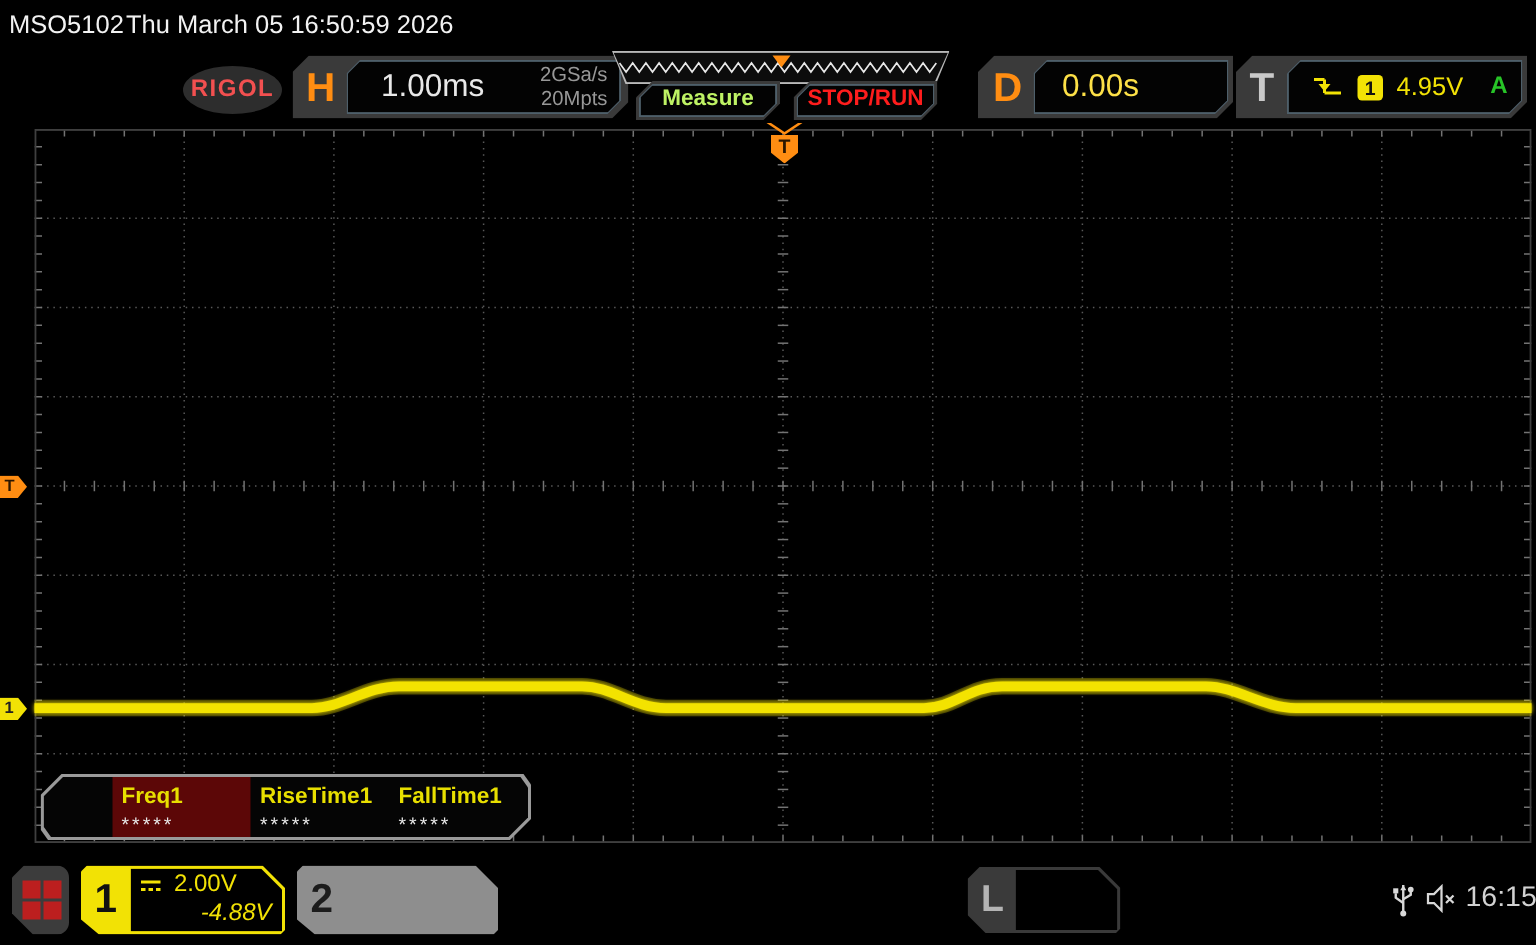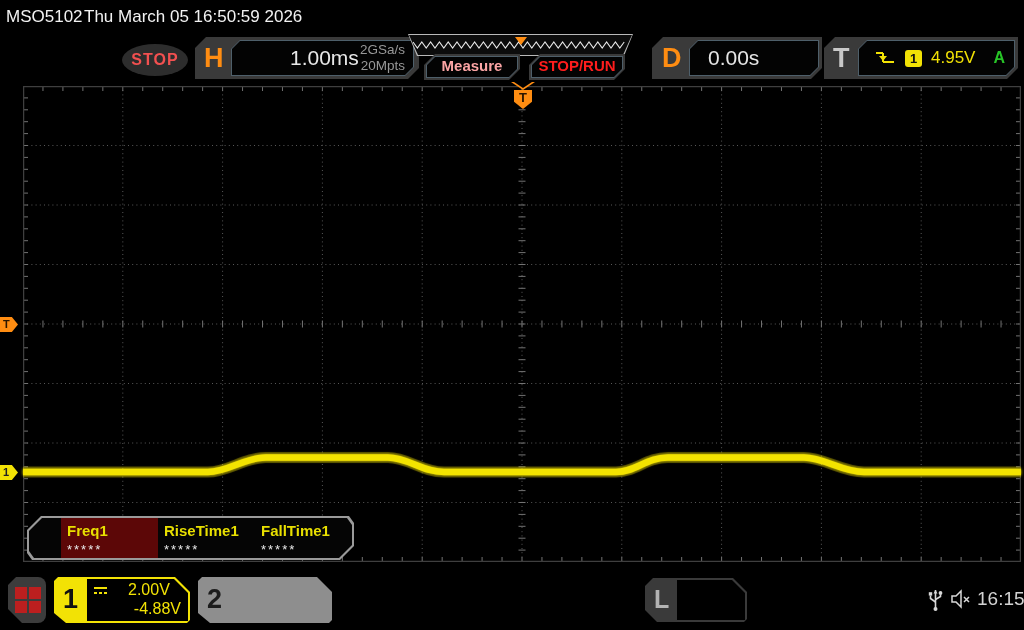--- a/index.html
+++ b/index.html
@@ -20,42 +20,42 @@
 
   .tab{background:#3a3a3a;clip-path:polygon(11px 0,100% 0,100% calc(100% - 11px),calc(100% - 11px) 100%,0 100%,0 11px);}
   .tab-letter{position:absolute;top:5px;font-size:27px;font-weight:bold;line-height:1.2;}
   .cbox{position:absolute;background:#4e5f6a;clip-path:polygon(9px 0,100% 0,100% calc(100% - 9px),calc(100% - 9px) 100%,0 100%,0 9px);}
   .cbox-in{position:absolute;left:1px;top:1px;right:1px;bottom:1px;background:#030303;
            clip-path:polygon(8px 0,100% 0,100% calc(100% - 8px),calc(100% - 8px) 100%,0 100%,0 8px);}
 
   #h-group{left:195px;top:37px;width:224px;height:42px;}
   #h-group .tab-letter{left:9px;color:#ff8d12;}
   #h-box{left:36px;top:3px;width:183px;height:36px;}
-  #h-timebase{position:absolute;left:23px;top:6px;font-size:21px;color:#e8e8e8;margin-left:36px;}
+  #h-timebase{position:absolute;left:23px;top:6px;font-size:21px;color:#e8e8e8;}
   #h-rates{position:absolute;right:9px;top:2px;text-align:right;font-size:13.5px;color:#989898;line-height:1.18;}
 
   #preview-strip{left:408px;top:34px;width:225px;height:22px;background:#b9b9b9;
                  clip-path:polygon(0 0,100% 0,calc(100% - 9px) 100%,9px 100%);}
   #preview-in{position:absolute;left:1px;top:1px;right:1px;bottom:1px;background:#0c0c0c;
               clip-path:polygon(0 0,100% 0,calc(100% - 9px) 100%,9px 100%);}
   #preview-tri{position:absolute;left:50%;top:3px;margin-left:-6px;width:0;height:0;
                border-left:6px solid transparent;border-right:6px solid transparent;border-top:8px solid #ff8d12;}
 
   .hbtn{width:96px;height:26px;}
   .hbtn .cbox{left:2px;top:2px;right:2px;bottom:2px;width:92px;height:22px;}
   .hbtn-label{position:absolute;left:0;right:0;top:3px;text-align:center;font-size:15px;font-weight:bold;z-index:2;}
   #measure-btn{left:424px;top:54px;}
-  #measure-btn .hbtn-label{color:#fca5a5;}
+  #measure-btn .hbtn-label{color:#bef264;}
   #stoprun-btn{left:529px;top:54px;}
   #stoprun-btn .hbtn-label{color:#ff1d1d;}
 
   #d-group{left:652px;top:37px;width:170px;height:42px;}
   #d-group .tab-letter{left:10px;color:#ff8d12;}
   #d-box{left:37px;top:3px;width:130px;height:36px;}
-  #d-value{position:absolute;left:19px;top:6px;font-size:21px;color:#e5e5e5;text-align:center;}
+  #d-value{position:absolute;left:19px;top:6px;font-size:21px;color:#fde047;text-align:center;}
 
   #t-group{left:824px;top:37px;width:194px;height:42px;}
   #t-group .tab-letter{left:9px;color:#c9c9c9;}
   #t-box{left:34px;top:3px;width:157px;height:36px;}
   #t-content{position:absolute;left:0;top:0;right:0;bottom:0;display:flex;align-items:center;padding:0 10px 0 16px;gap:9px;}
   #t-badge{width:17px;height:17px;background:#f2e205;border-radius:3px;color:#111;font-size:13px;font-weight:bold;
            text-align:center;line-height:17px;}
   #t-level{color:#f2e205;font-size:17px;}
   #t-mode{margin-left:auto;color:#27c427;font-size:16px;font-weight:bold;}
 
@@ -74,39 +74,39 @@
   .side-marker{left:0;width:18px;height:15px;font-size:11px;font-weight:bold;line-height:15px;text-align:left;
         padding-left:3px;box-sizing:border-box;clip-path:polygon(0 0,66% 0,100% 50%,66% 100%,0 100%);}
   #trig-level{top:317px;background:#ff8d12;color:#2b1600;}
   #ch1-marker{top:465px;background:#f2e205;color:#222;}
 
   
   #meas-panel{left:27px;top:516px;width:327px;height:44px;background:#9a9a9a;
         clip-path:polygon(14px 0,calc(100% - 5px) 0,100% 7px,100% calc(100% - 14px),calc(100% - 14px) 100%,5px 100%,0 calc(100% - 7px),0 14px);}
   #meas-in{position:absolute;left:2px;top:2px;right:2px;bottom:2px;background:#050505;
         clip-path:polygon(13px 0,calc(100% - 5px) 0,100% 7px,100% calc(100% - 13px),calc(100% - 13px) 100%,5px 100%,0 calc(100% - 7px),0 13px);
-        display:flex;padding-left:32px;box-sizing:border-box;}
+        display:flex;padding-left:46px;box-sizing:border-box;}
   .meas-col{width:98px;height:100%;padding:4px 0 0 6px;box-sizing:border-box;}
   .meas-col.sel{background:#5c0707;}
   .meas-label{color:#e8df00;font-size:15px;font-weight:bold;}
   .meas-value{color:#e8e8e8;font-size:13px;letter-spacing:2px;margin-top:3px;}
 
   
   #menu-icon{left:8px;top:577px;width:38px;height:46px;background:#3c3c3c;border-radius:8px;
         clip-path:polygon(8px 0,100% 0,100% 100%,14px 100%,0 calc(100% - 14px),0 8px);}
   #menu-icon .sq{position:absolute;width:12px;height:12px;background:#bc1f1f;}
 
   .ch-unit{top:577px;height:46px;}
   .ch-shape{position:absolute;left:0;top:0;right:0;bottom:0;
         clip-path:polygon(4px 0,calc(100% - 15px) 0,100% 15px,100% calc(100% - 3px),calc(100% - 3px) 100%,12px 100%,0 calc(100% - 10px),0 4px);}
   .ch-num{position:absolute;left:9px;top:7px;font-size:27px;font-weight:bold;}
   .ch-box{position:absolute;left:33px;top:2px;bottom:2px;right:2px;background:#000;
         clip-path:polygon(0 0,calc(100% - 14px) 0,100% 14px,100% 100%,0 100%);padding:2px 7px 0 6px;box-sizing:border-box;}
-  .ch-line1{display:flex;align-items:center;gap:20px;font-size:16px;}
-  .ch-line2{text-align:right;font-size:16px;margin-top:1px;}
+  .ch-line1{display:flex;align-items:center;gap:8px;font-size:16px;}
+  .ch-line2{text-align:right;font-size:16px;margin-top:1px;font-style:italic;}
   #ch1-unit{left:54px;width:136px;}
   #ch1-unit .ch-shape{background:#f2e205;}
   #ch1-unit .ch-num{color:#111;}
   #ch1-unit .ch-box{color:#f2e205;}
   #ch2-unit{left:198px;width:134px;}
   #ch2-unit .ch-shape{background:#8e8e8e;}
   #ch2-unit .ch-num{color:#1c1c1c;}
   #ch2-unit .ch-box{color:#a2a2a2;}
 
   #logic-unit{left:645px;top:578px;width:102px;height:44px;background:#3a3a3a;
@@ -123,21 +123,21 @@
 </head>
 <body>
 
 <div id="screen">
 
   <div id="statusbar" class="abs">
     <span class="model">MSO5102</span>
     <span class="dt">Thu March 05 16:50:59 2026</span>
   </div>
 
-  <div id="stop-pill" class="abs">STOP</div>
+  <div id="stop-pill" class="abs">RIGOL</div>
 
   <div id="h-group" class="abs tab">
     <div class="tab-letter">H</div>
     <div id="h-box" class="cbox">
       <div class="cbox-in"></div>
       <div id="h-timebase">1.00ms</div>
       <div id="h-rates">
         <div>2GSa/s</div>
         <div>20Mpts</div>
       </div>

